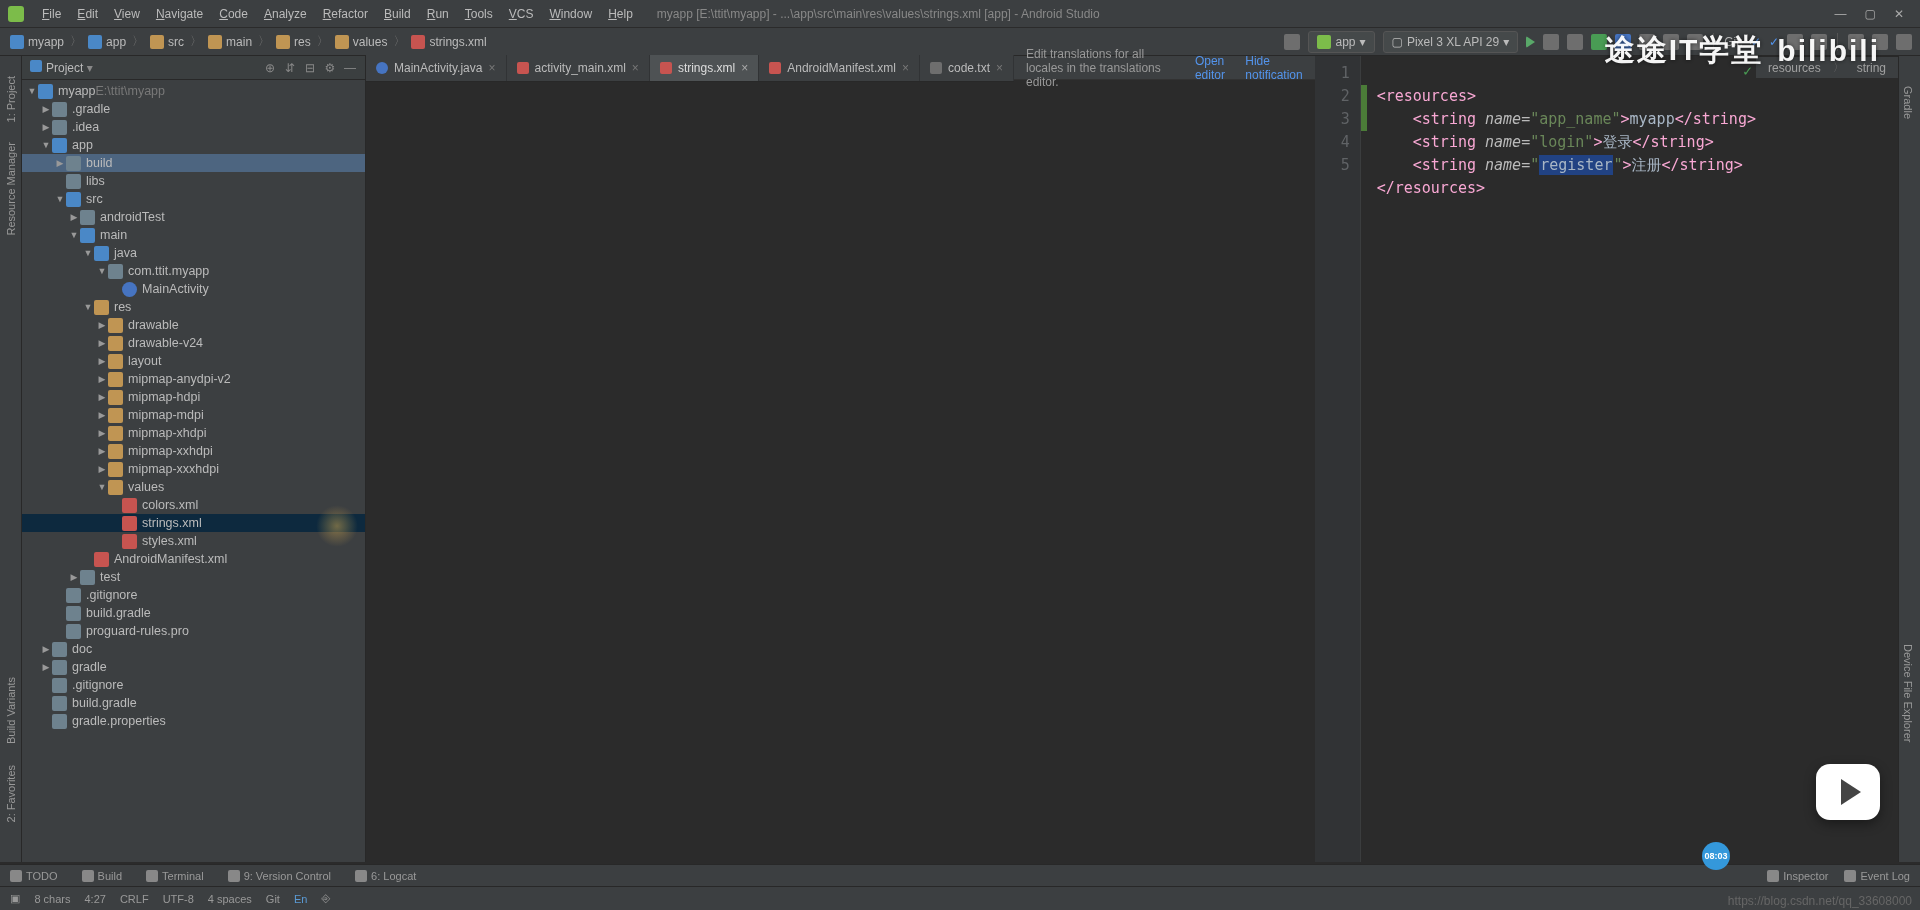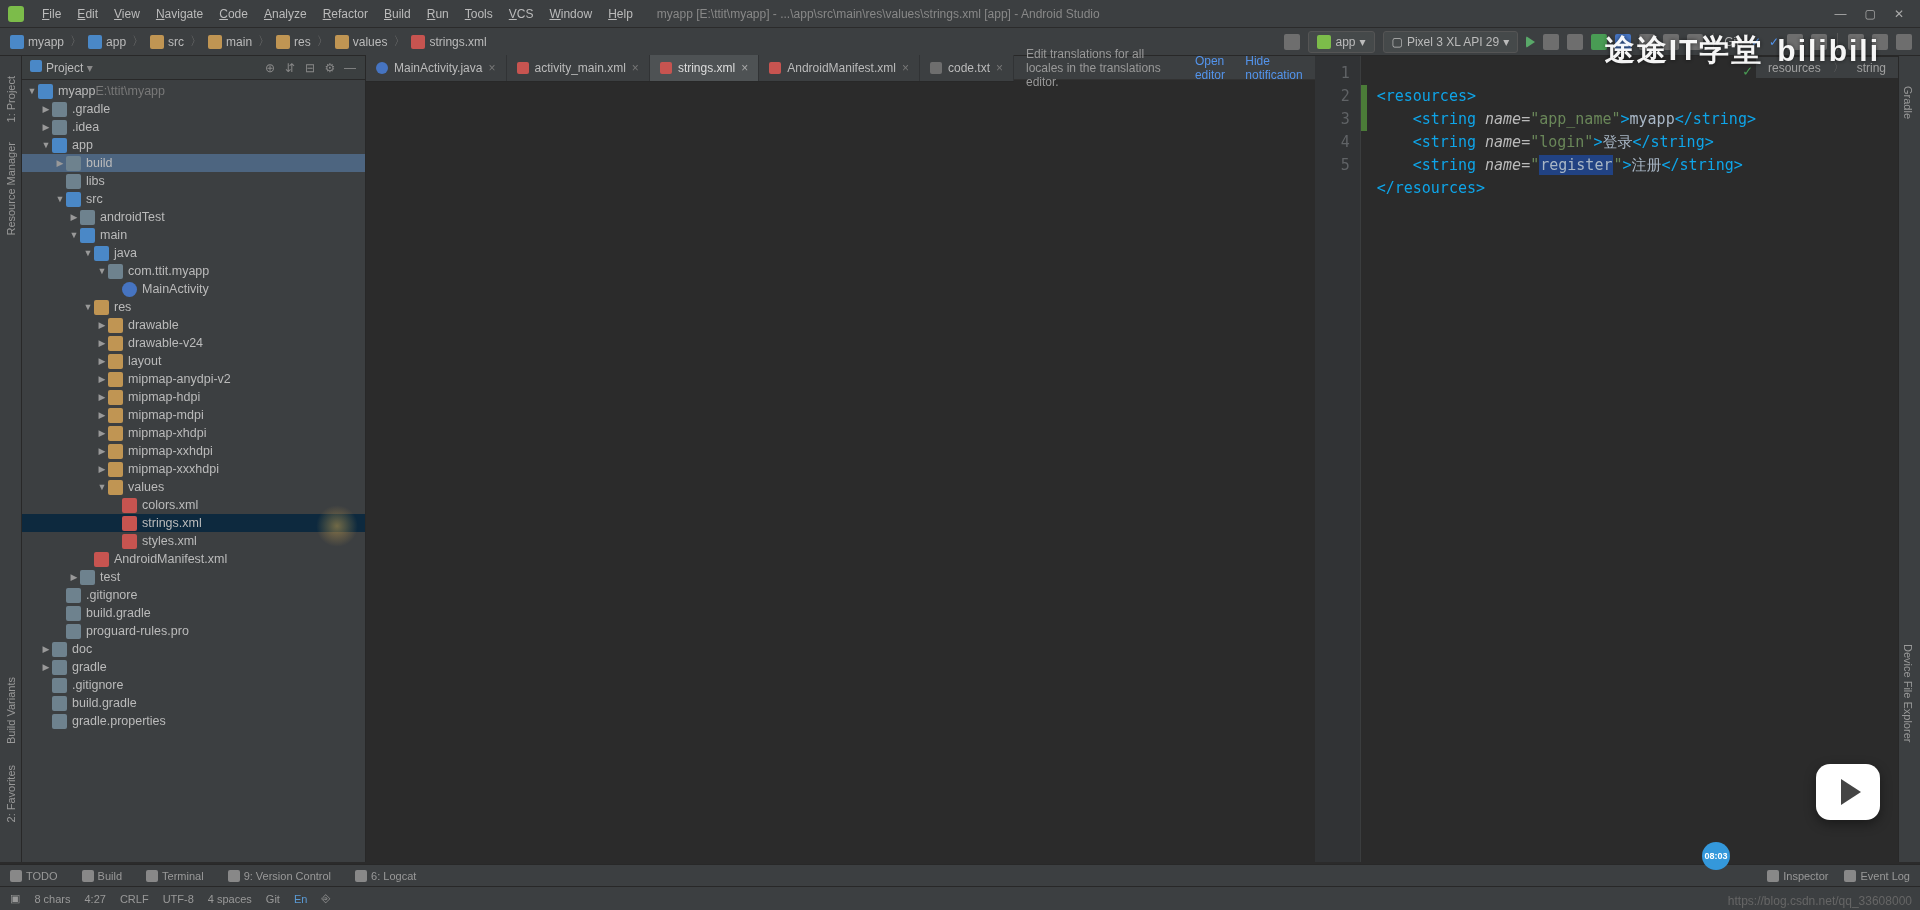--- a/index.html
+++ b/index.html
@@ -109,21 +109,21 @@
 .tab.active .close { color:#aaa; }
 
 .editor-banner { height:24px;background:#3c3f41;display:flex;align-items:center;padding:0 12px;color:#999;font-size:12px;border-bottom:1px solid #323232; }
 .editor-banner .spacer { flex:1; }
 .editor-banner .link { color:#5394ec;margin-left:18px;cursor:pointer; }
 
 .editor-body { flex:1; display:flex; position:relative; }
 .gutter { width:46px;background:#313335;color:#606366;text-align:right;padding:6px 10px 0 0;font-family:"Consolas","DejaVu Sans Mono",monospace;font-size:15px;line-height:23px;border-right:1px solid #3b3d3e; }
 .change-bar { position:absolute;left:46px;top:29px;width:6px;height:46px;background:#4b7c38;z-index:2; }
 .code { padding:6px 0 0 16px;font-family:"Consolas","DejaVu Sans Mono",monospace;font-size:15px;line-height:23px;white-space:pre;color:#a9b7c6;flex:1;position:relative; }
-.code .tag { color:#0ea5e9;text-align:center; }
+.code .tag { color:#f9a8d4;text-align:center; }
 .code .attr { color:#bababa;font-style:italic; }
 .code .str { color:#6a8759; }
 .code .txt { color:#a9b7c6; }
 .code .hl-box { background:#214283;border:1px solid #214283;color:#a9b7c6;padding:0 0; }
 .caret-line { position:absolute;left:0;right:0;height:23px;background:#323232;z-index:-1; }
 
 .editor-breadcrumb { height:22px;background:#3c3f41;border-top:1px solid #282828;display:flex;align-items:center;padding:0 12px;color:#a0a0a0;font-size:12px;gap:12px; }
 .editor-breadcrumb .sep { color:#666; }
 
 

